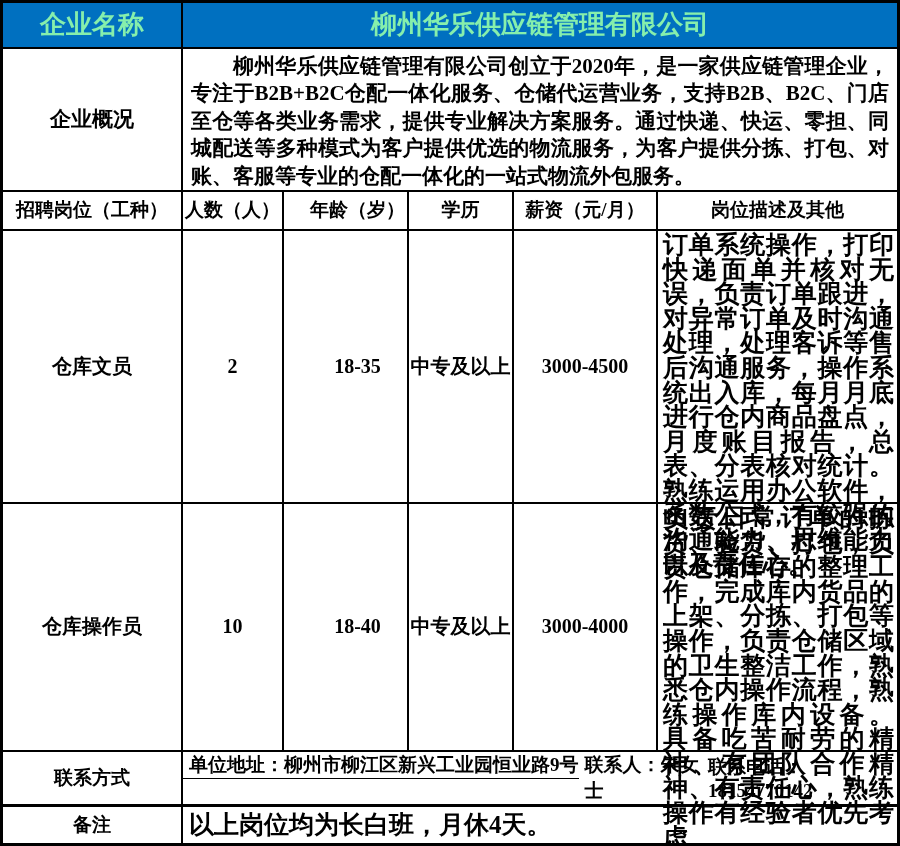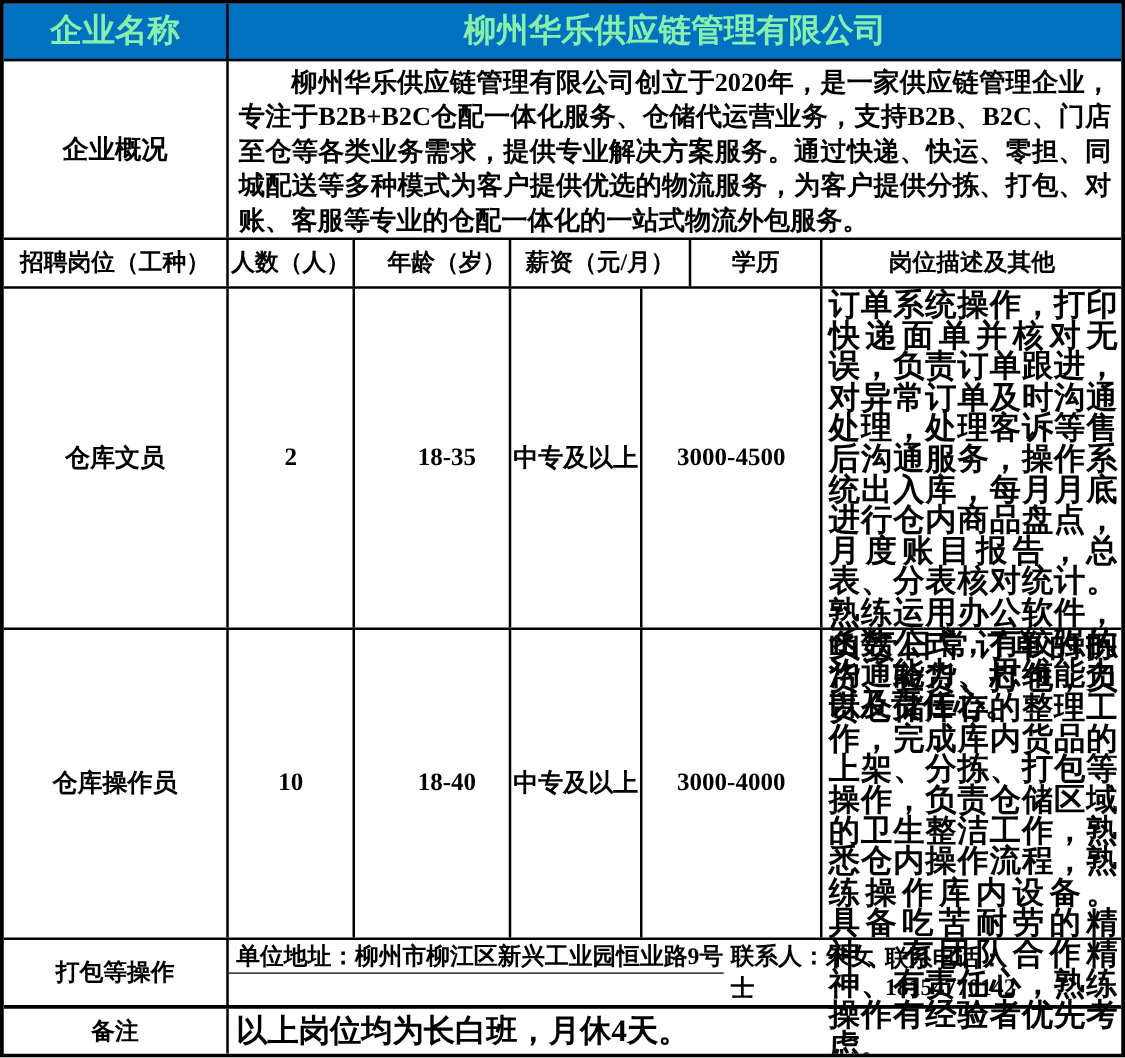--- a/index.html
+++ b/index.html
@@ -87,22 +87,22 @@
 
   <div class="row overview-row">
     <div class="cell c1 label">企业概况</div>
     <div class="cell c6 overview-text">柳州华乐供应链管理有限公司创立于2020年，是一家供应链管理企业，专注于B2B+B2C仓配一体化服务、仓储代运营业务，支持B2B、B2C、门店至仓等各类业务需求，提供专业解决方案服务。通过快递、快运、零担、同城配送等多种模式为客户提供优选的物流服务，为客户提供分拣、打包、对账、客服等专业的仓配一体化的一站式物流外包服务。</div>
   </div>
 
   <div class="row header-row">
     <div class="cell c1">招聘岗位（工种）</div>
     <div class="cell c2">人数（人）</div>
     <div class="cell c3">年龄（岁）</div>
+    <div class="cell c4">学历</div>
     <div class="cell c5">薪资（元/月）</div>
-    <div class="cell c4">学历</div>
     <div class="cell c6">岗位描述及其他</div>
   </div>
 
   <div class="row job-row job-row-1">
     <div class="cell c1">仓库文员</div>
     <div class="cell c2">2</div>
     <div class="cell c3">18-35</div>
     <div class="cell c4">中专及以上</div>
     <div class="cell c5">3000-4500</div>
     <div class="cell c6 job-desc">订单系统操作，打印快递面单并核对无误，负责订单跟进，对异常订单及时沟通处理，处理客诉等售后沟通服务，操作系统出入库，每月月底进行仓内商品盘点，月度账目报告，总表、分表核对统计。熟练运用办公软件，函数公式，有较强的沟通能力、思维能力以及责任心。</div>
@@ -111,21 +111,21 @@
   <div class="row job-row job-row-2">
     <div class="cell c1">仓库操作员</div>
     <div class="cell c2">10</div>
     <div class="cell c3">18-40</div>
     <div class="cell c4">中专及以上</div>
     <div class="cell c5">3000-4000</div>
     <div class="cell c6 job-desc">负责日常订单的拣货、验货、打包，负责仓储库存的整理工作，完成库内货品的上架、分拣、打包等操作，负责仓储区域的卫生整洁工作，熟悉仓内操作流程，熟练操作库内设备。 具备吃苦耐劳的精神、有团队合作精神、有责任心，熟练操作有经验者优先考虑。</div>
   </div>
 
   <div class="row contact-row">
-    <div class="cell c1 label">打包等操作</div>
+    <div class="cell c1 label">联系方式</div>
     <div class="contact-right">
       <div class="contact-addr">单位地址：柳州市柳江区新兴工业园恒业路9号</div>
       <div class="contact-line">
         <span>联系人：朱女士</span>
         <span>联系电话：18154770142</span>
       </div>
     </div>
   </div>
 
   <div class="row remark-row">

